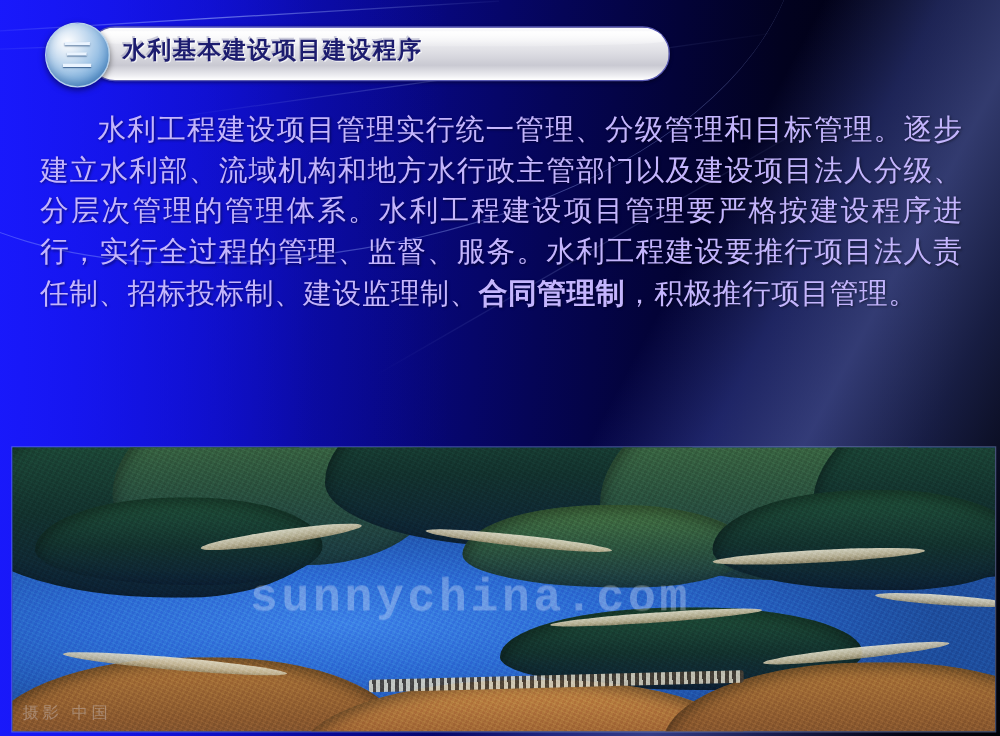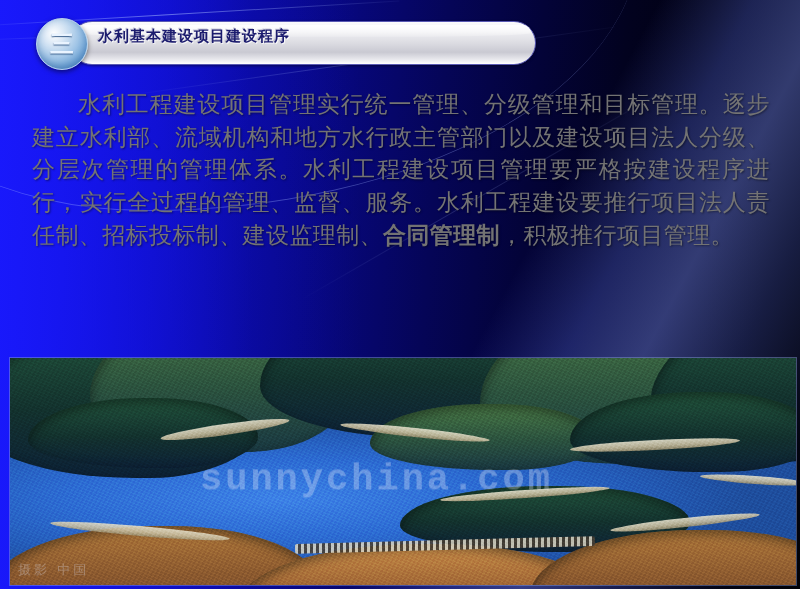--- a/index.html
+++ b/index.html
@@ -109,21 +109,21 @@
     left: 4px; right: 4px; top: 3px;
     height: 12px;
     border-radius: 10px 10px 40% 40%;
     background: linear-gradient(180deg, rgba(255,255,255,0.95), rgba(255,255,255,0.15));
     pointer-events: none;
   }
   .header-title {
     position: absolute;
     left: 62px;
     top: 9px;
-    font-size: 15px;
+    font-size: 19px;
     font-weight: bold;
     color: #1c1c6e;
     letter-spacing: 1px;
     white-space: nowrap;
     text-shadow: 1px 1px 0 rgba(255,255,255,0.75), -1px -1px 0 rgba(120,120,160,0.35);
     z-index: 4;
     font-family: Liberation Mono, monospace;
   }
   .header-badge {
     position: absolute;
@@ -171,21 +171,21 @@
   }
   .heading-text {
     font-size: 22px;
     color: #ffff00;
     line-height: 1.5;
     font-weight: 500;
     text-shadow: 1px 1px 2px rgba(0,0,0,0.5);
   }
   .para {
     font-size: 23px;
-    color: #737373;
+    color: #c4b5fd;
     line-height: 1.42;
     text-align: justify;
     text-shadow: 1px 1px 2px rgba(0,0,0,0.45);
     padding: 0 8px 0 10px;
     text-indent: 2em;
     letter-spacing: 0.4px;
   }
   .para b { font-weight: bold; }
 
   

